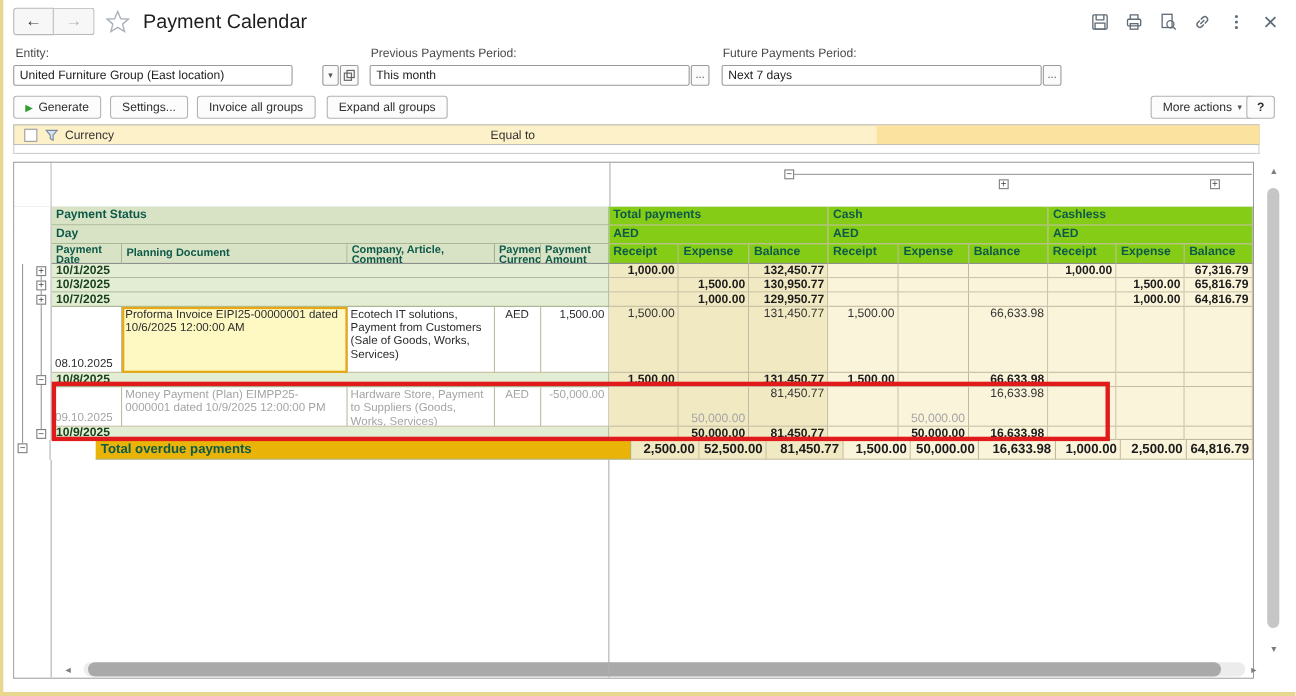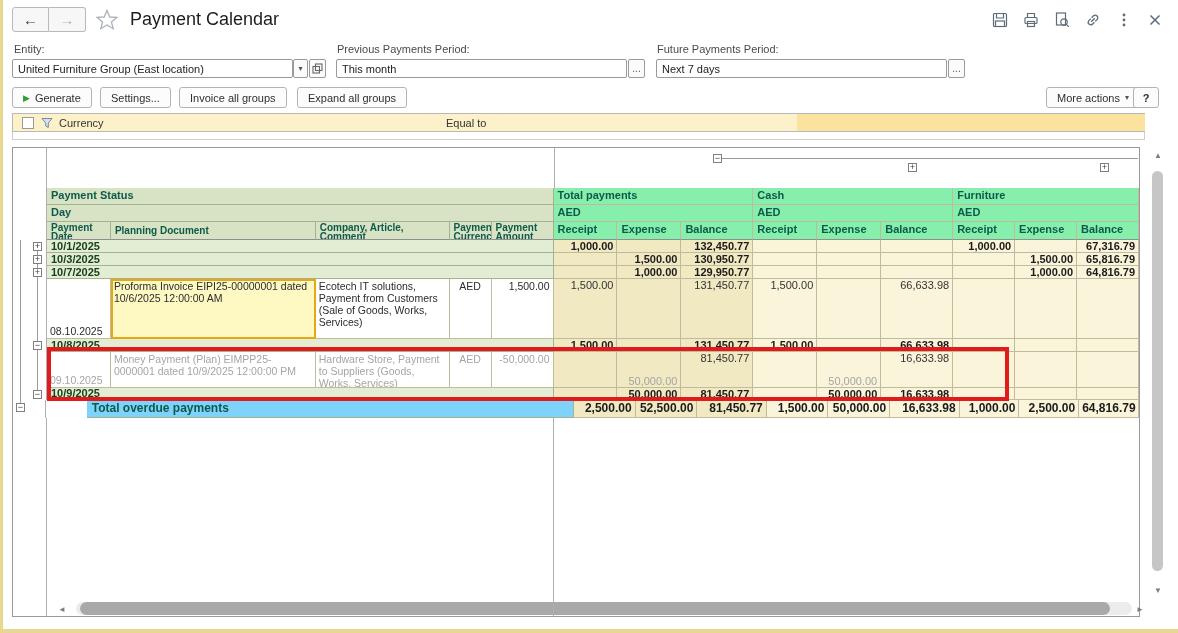--- a/index.html
+++ b/index.html
@@ -61,35 +61,35 @@
     border:1px solid #9a9a9a; background:#fff; overflow:hidden;
   }
   .row { display:flex; position:relative; }
   .c { border-right:1px solid #c0ba9f; border-bottom:1px solid #c0ba9f; overflow:hidden; }
   .t { border:none; background:#fff; }
   .t2b { border-right:1px solid #b0b0b0; }
   .wt1{width:16px}.wt2{width:18px}.wdate{width:64px}.wdoc{width:205px}.wcomp{width:134px}
   .wcur{width:42px}.wamt{width:62px}.wday{width:507px}
   .w64{width:64px}.w72{width:72px}.w62{width:62px}.g200{width:200px}.g186{width:186px}
   .hg { background:#d7e3c4; color:#0e5a4a; font-weight:bold; border-color:#a3b28f; padding:1px 4px; }
-  .hc { background:#86efac; color:#0e5a4a; font-weight:bold; border-color:#c0ba9f; padding:1px 4px; }
+  .hc { background:#84cc16; color:#0e5a4a; font-weight:bold; border-color:#c0ba9f; padding:1px 4px; }
   .h3 { line-height:9px; font-size:10px; padding-top:1px; }
   .hb { border-bottom-color:#8f8f8f !important; }
   .a { background:#f1e9c2; }
   .b { background:#faf4da; }
   .n { text-align:right; padding:0 3px; font-weight:bold; color:#1b1b1b; line-height:12px; }
   .nr { font-weight:normal; color:#333; }
   .daycell { background:#e3edd3; color:#17421c; font-weight:bold; border-color:#a3b28f; padding:0 4px; line-height:12px; }
   .h13{height:13px}.h12{height:12px}.h17{height:17px}.h18{height:18px}.h40{height:40px}.h60{height:60px}.h36{height:36px}
   .det { font-size:10.5px; line-height:12px; padding:1px 3px; color:#2c2c2c; }
   .datecell { display:flex; flex-direction:column; justify-content:flex-end; word-break:break-all; }
   .sel { background:#fef9c3; outline:2px solid #e5a713; outline-offset:-2px; position:relative; z-index:2; }
   .plan { color:#a5a5a5; }
   .vb { display:flex; flex-direction:column; justify-content:flex-end; }
-  .totlabel { background:#7dd3fc; color:#0e5a4a; font-weight:bold; font-size:12px; border-color:#a3b28f; padding:1px 5px;margin-left:41px; }
+  .totlabel { background:#eab308; color:#0e5a4a; font-weight:bold; font-size:12px; border-color:#a3b28f; padding:1px 5px;margin-left:41px; }
   .totn { font-size:12px; }
   .exp {
     position:absolute; width:9px; height:9px; background:#fff; border:1px solid #7f7f7f;
     font-size:9px; line-height:6px; text-align:center; color:#3f3f3f; z-index:5;
   }
   .vl { position:absolute; width:1px; background:#9a9a9a; z-index:1; }
   .grpline { position:absolute; height:1px; background:#9a9a9a; }
   .redbox { position:absolute; left:34px; top:199px; width:962px; height:54px; border:4px solid #e11b1b; z-index:30; }
   .filler { position:relative; height:198px; background:#fff; }
 
@@ -164,21 +164,21 @@
       <svg width="18" height="18" viewBox="0 0 18 18" fill="none" stroke="#5f6b76" stroke-width="1.5">
           <path d="M4.5 4.5l9 9M13.5 4.5l-9 9"></path>
         </svg>
     </div>
   </div>
 
   <div class="flabel" style="left:14px; top:43px;">Entity:</div>
   <div class="flabel" style="left:337px; top:43px;">Previous Payments Period:</div>
   <div class="flabel" style="left:657px; top:43px;">Future Payments Period:</div>
 
-  <input class="inp" style="left: 12px; top: 59px; width: 281px;" readonly="" value="United Furniture Group (East location)">
+  <input class="inp" style="left: 12px; top: 59px; width: 254px;" readonly="" value="United Furniture Group (East location)">
   <div class="sqbtn" style="left:293px; top:59px; width:15px;">
       <span>▾</span>
     </div>
   <div class="sqbtn" style="left:309px; top:59px; width:17px;">
     <svg width="11" height="11" viewBox="0 0 11 11" fill="none" stroke="#666" stroke-width="1.1">
         <rect x="1" y="3.5" width="6.5" height="6.5"></rect>
         <rect x="3.5" y="1" width="6.5" height="6.5"></rect>
       </svg>
   </div>
   <input class="inp" style="left: 336px; top: 59px; width: 291px;" readonly="" value="This month">
@@ -235,21 +235,21 @@
       <div class="exp" style="left:895px; top:15px;"><span>+</span></div>
       <div class="exp" style="left:1087px; top:15px;"><span>+</span></div>
     </div>
 
     <div class="row h17">
       <div class="t wt1"></div>
         <div class="t wt2 t2b"></div>
       <div class="c hg wday h17">Payment Status</div>
       <div class="c hc g200 h17">Total payments</div>
       <div class="c hc g200 h17">Cash</div>
-      <div class="c hc g186 h17">Furniture</div>
+      <div class="c hc g186 h17">Cashless</div>
     </div>
 
     <div class="row h17">
       <div class="t wt1"></div>
         <div class="t wt2 t2b"></div>
       <div class="c hg wday h17">Day</div>
       <div class="c hc g200 h17">AED</div>
       <div class="c hc g200 h17">AED</div>
       <div class="c hc g186 h17">AED</div>
     </div>

